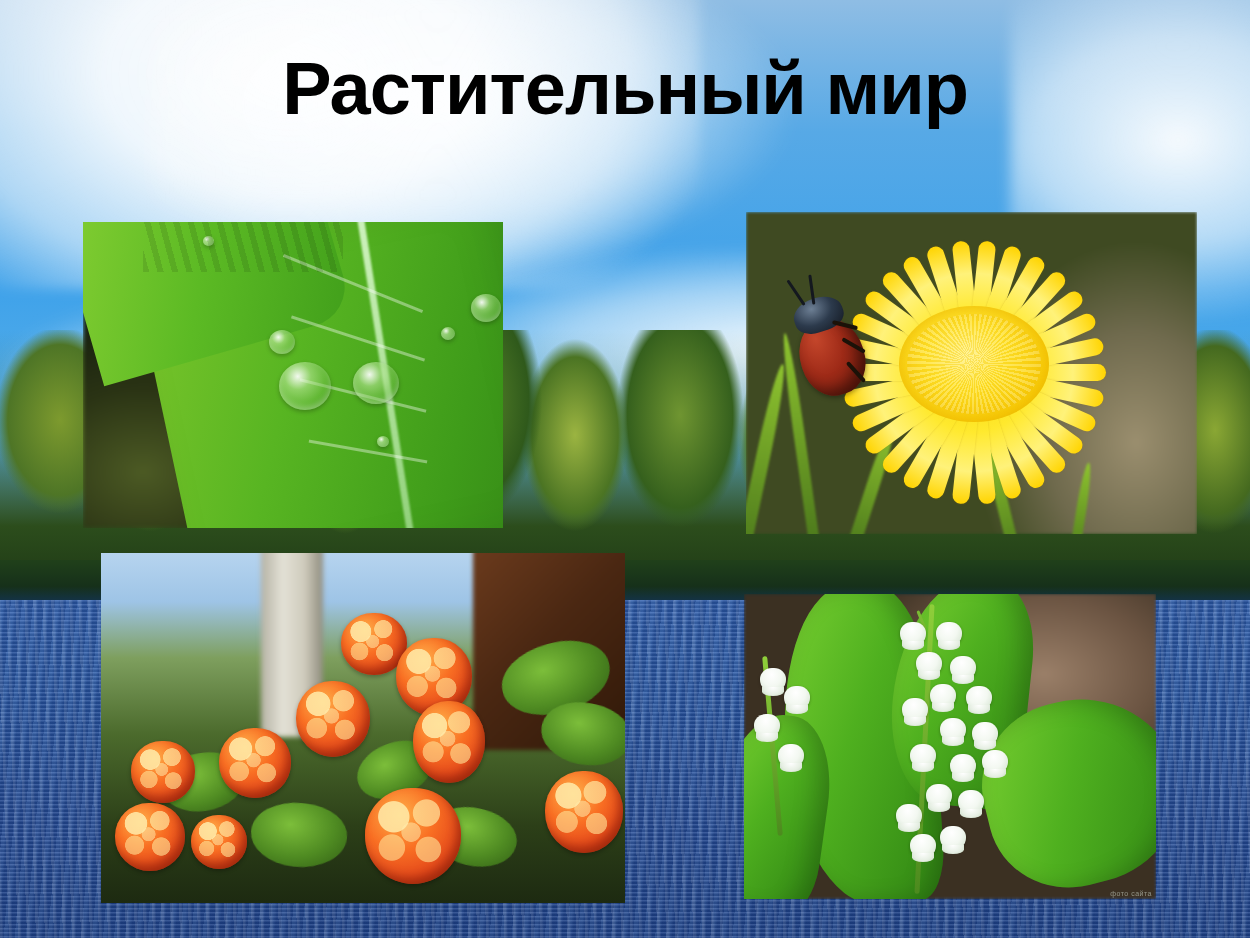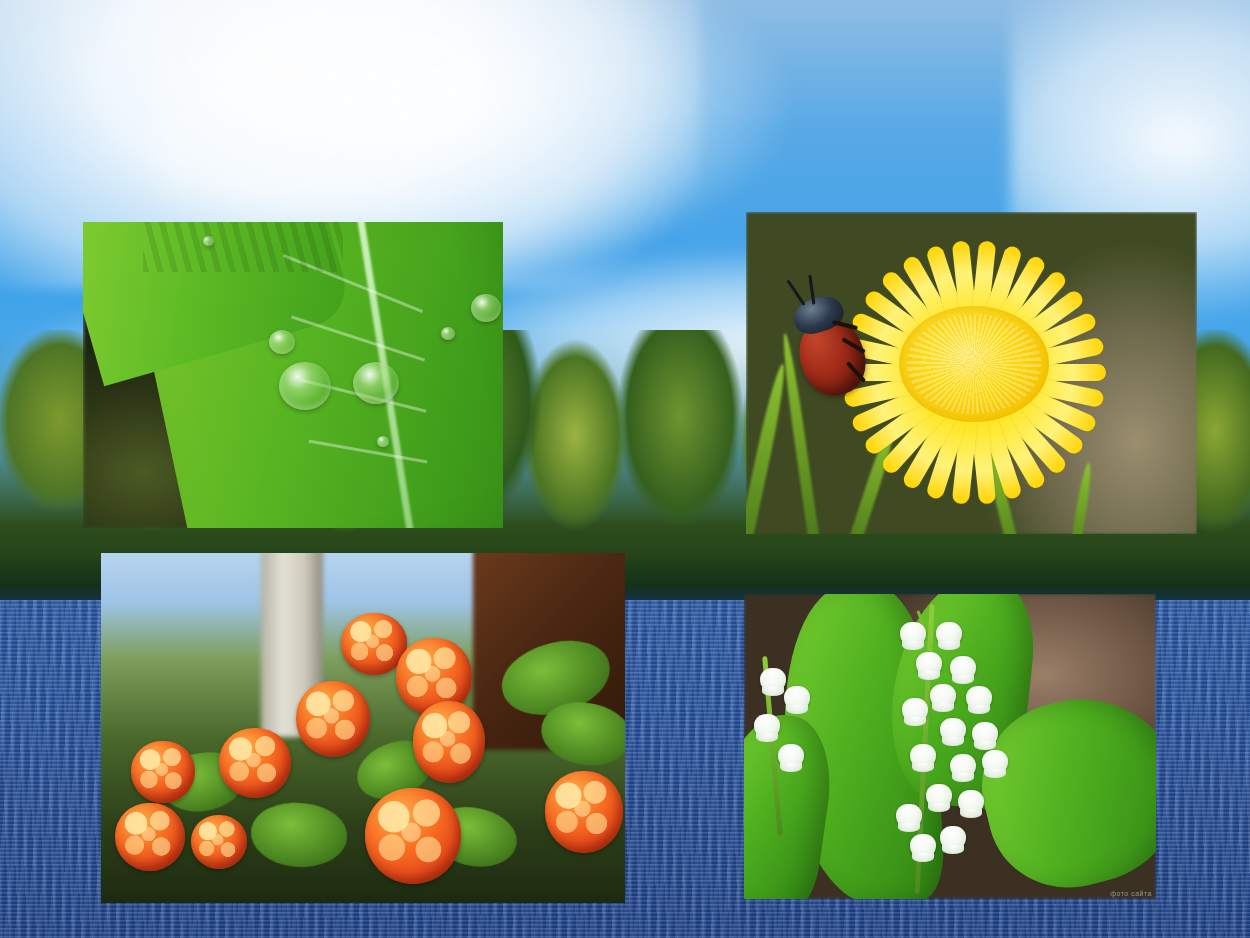--- a/index.html
+++ b/index.html
@@ -253,20 +253,21 @@
       <div class="cloud-b"></div>
       <div class="cloud-c"></div>
       <div class="cloud-d"></div>
       <div class="cloud-e"></div>
     </div>
     <div class="bg-forest"></div>
     <div class="bg-shore"></div>
     <div class="bg-lake"></div>
   </div>
 
+  <div class="title">Растительный мир</div>
 
   <div class="photo p-leaf">
     <div class="leaf-bg"></div>
     <div class="leaf-blade"></div>
     <div class="leaf-blade2"></div>
     <div class="leaf-midrib"></div>
     <div class="leaf-vein" style="left:195px;top:60px;width:150px;height:3px;transform:rotate(22deg);"></div>
     <div class="leaf-vein" style="left:205px;top:115px;width:140px;height:3px;transform:rotate(18deg);"></div>
     <div class="leaf-vein" style="left:215px;top:172px;width:130px;height:3px;transform:rotate(14deg);"></div>
     <div class="leaf-vein" style="left:225px;top:228px;width:120px;height:3px;transform:rotate(10deg);"></div>

